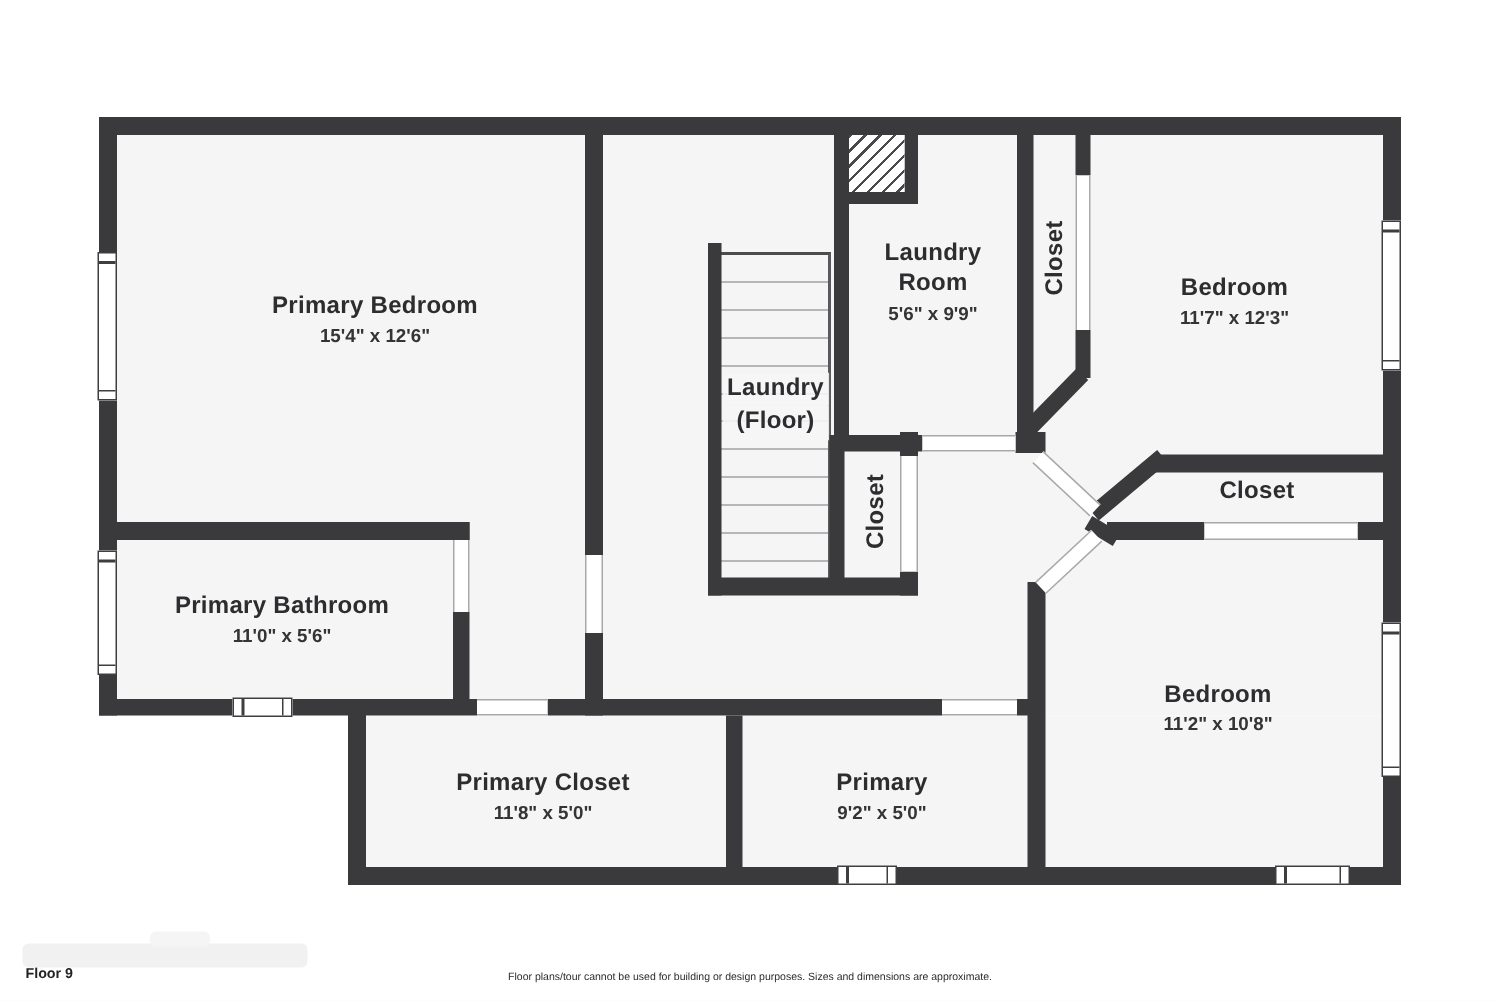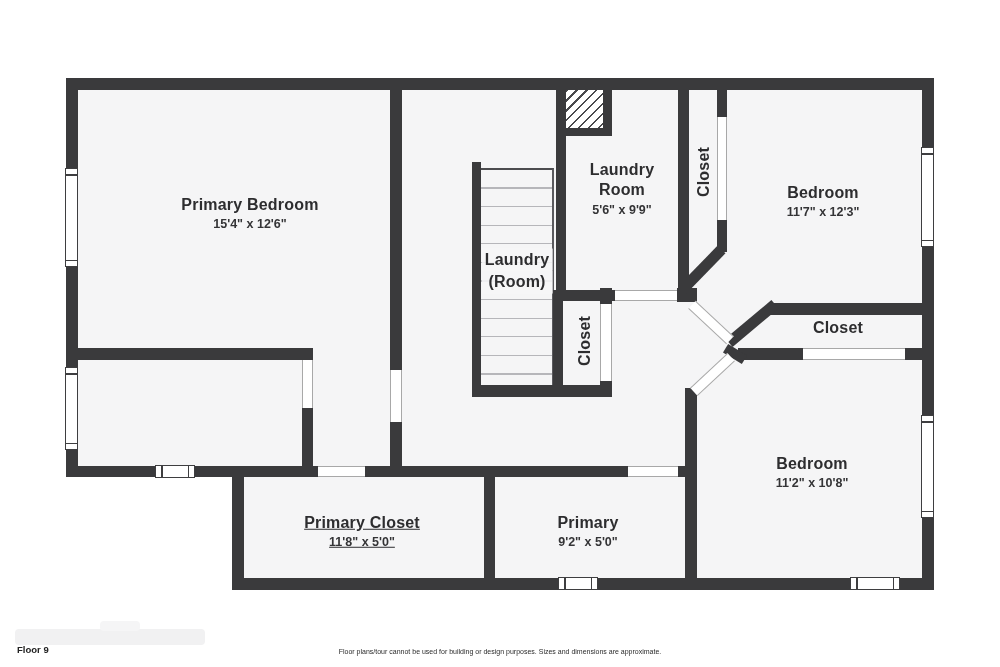--- a/index.html
+++ b/index.html
@@ -108,43 +108,47 @@
   <div class="door-v" style="left:390px;top:370px;width:12px;height:52px;"></div>
   <div class="door-v" style="left:600px;top:304px;width:12px;height:77px;"></div>
   <div class="door-v" style="left:717px;top:117px;width:10px;height:103px;"></div>
   <div class="door-d" style="left:685px;top:317px;width:52px;height:11px;transform:rotate(43deg);"></div>
   <div class="door-d" style="left:687px;top:369px;width:51px;height:11px;transform:rotate(-43deg);"></div>
 
   <div class="lbl" style="left:250px;top:213px;">
     <div class="rname">Primary Bedroom</div>
     <div class="rdims">15'4" x 12'6"</div>
   </div>
+  <div class="lbl" style="left:188px;top:413px;">
+    <div class="rname">Primary Bathroom</div>
+    <div class="rdims">11'0" x 5'6"</div>
+  </div>
   <div class="lbl" style="left:622px;top:188px;">
     <div class="rname wrap">Laundry Room</div>
     <div class="rdims">5'6" x 9'9"</div>
   </div>
   <div class="lbl" style="left:823px;top:201px;">
     <div class="rname">Bedroom</div>
     <div class="rdims">11'7" x 12'3"</div>
   </div>
   <div class="lbl" style="left:812px;top:472px;">
     <div class="rname">Bedroom</div>
     <div class="rdims">11'2" x 10'8"</div>
   </div>
-  <div class="lbl" style="left:362px;top:531px;text-decoration:underline;">
+  <div class="lbl" style="left:362px;top:531px;">
     <div class="rname">Primary Closet</div>
     <div class="rdims">11'8" x 5'0"</div>
   </div>
   <div class="lbl" style="left:588px;top:531px;">
     <div class="rname">Primary</div>
     <div class="rdims">9'2" x 5'0"</div>
   </div>
   <div class="lbl" style="left:517px;top:271px;">
     <div class="rname stairs-lbl">Laundry</div>
-    <div class="rname stairs-lbl">(Room)</div>
+    <div class="rname stairs-lbl">(Floor)</div>
   </div>
   <div class="lbl vert" style="left:704px;top:172px;">
     <div class="rname">Closet</div>
   </div>
   <div class="lbl vert" style="left:585px;top:341px;">
     <div class="rname">Closet</div>
   </div>
   <div class="lbl" style="left:838px;top:328px;">
     <div class="rname">Closet</div>
   </div>

